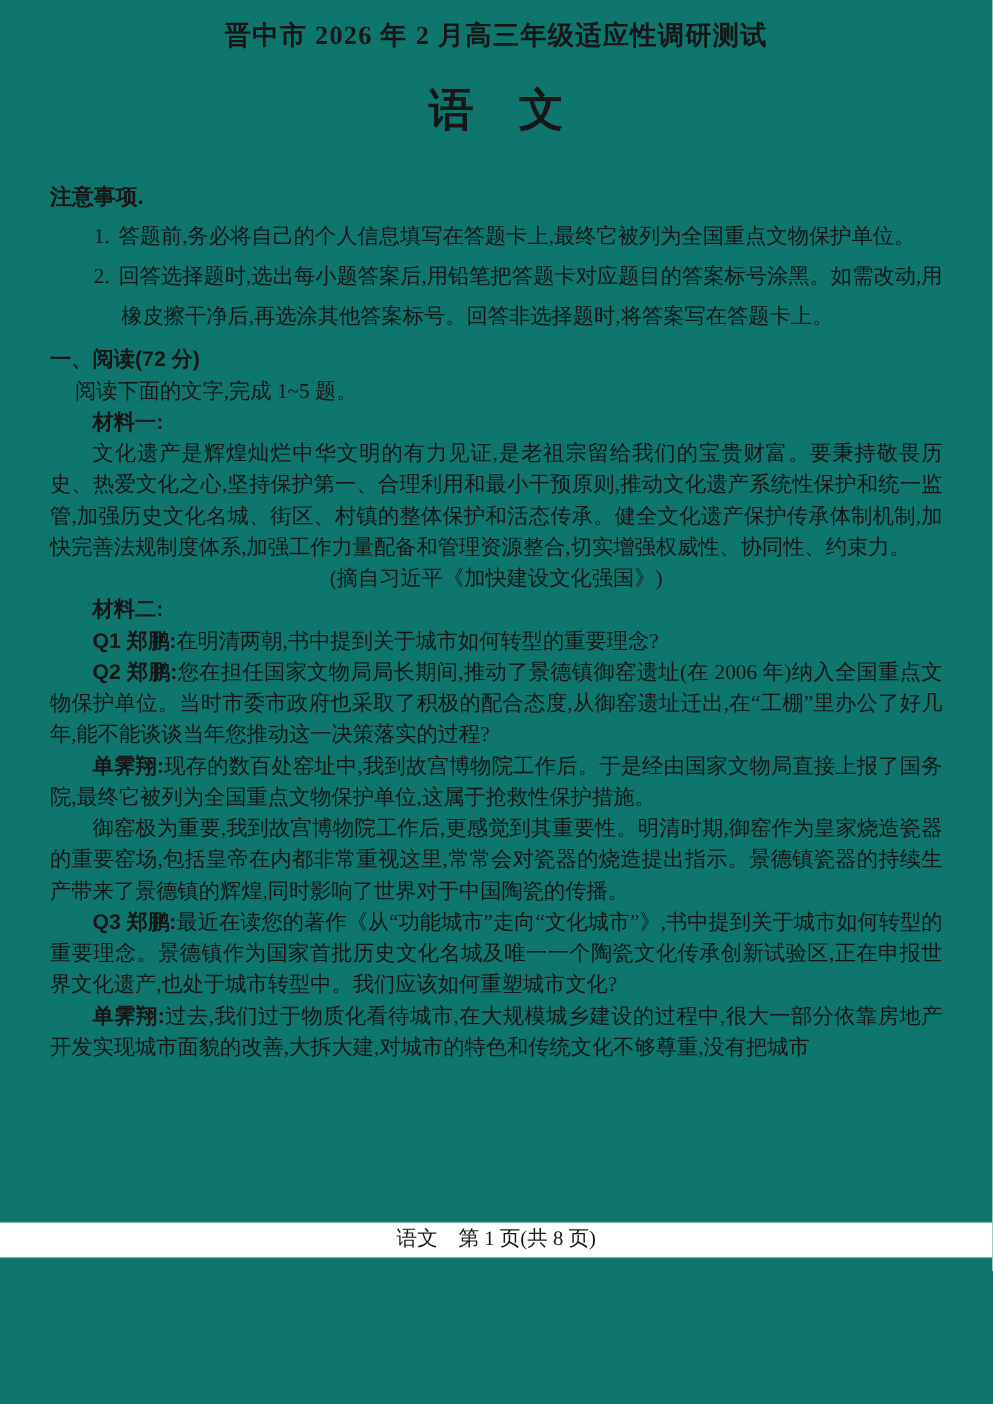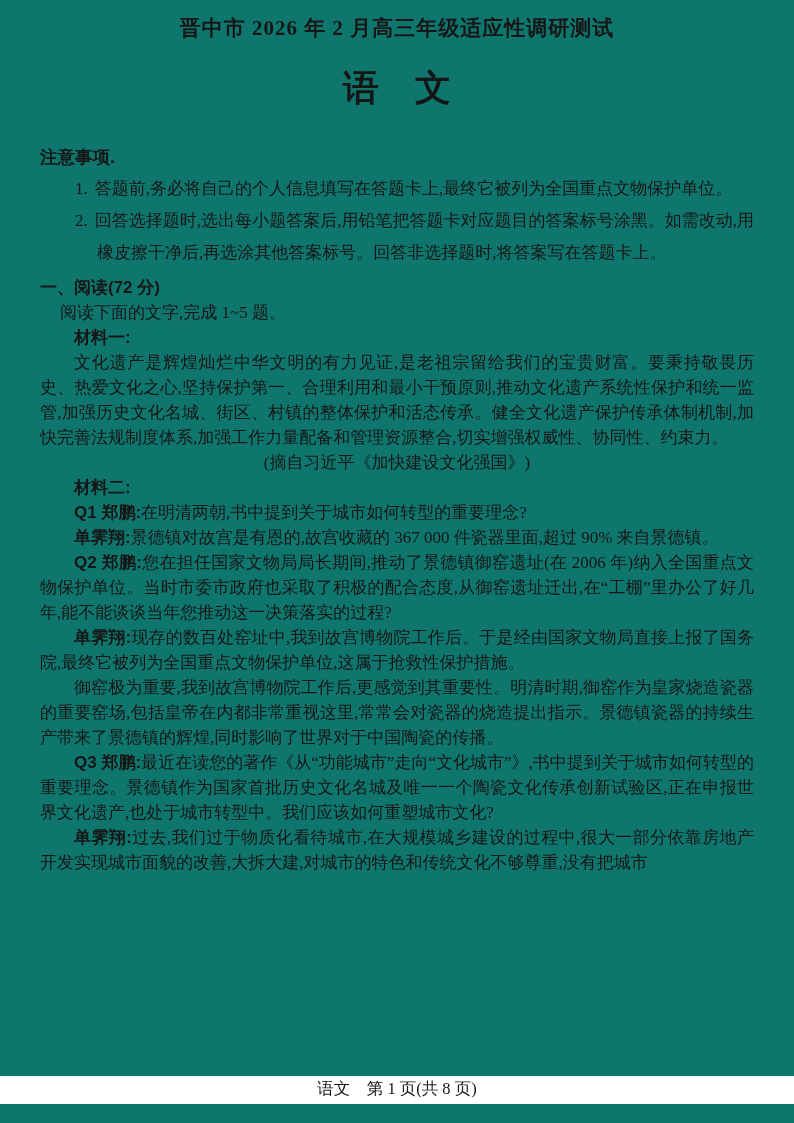--- a/index.html
+++ b/index.html
@@ -62,21 +62,21 @@
   }
   .para { text-indent: 2em; margin: 0; }
   .attribution { text-align: center; text-indent: 0; }
   .speaker {
     font-weight: 700;
     font-family: "Liberation Sans", "DejaVu Sans", sans-serif;
   }
   .footer {
     position: absolute;
     left: 0; right: 0;
-    top: 1076px;
+    top: 978px;
     text-align: center;
     font-size: 16.5px;
     background: #ffffff;
     padding: 2px 0 4px 0;
   }
 </style>
 </head>
 <body>
 
 <div class="page">
@@ -96,21 +96,20 @@
     <div class="section-heading">一、阅读(72 分)</div>
     <div class="sub-line">阅读下面的文字,完成 1~5 题。</div>
 
     <div class="mat-label">材料一:</div>
     <div class="para">文化遗产是辉煌灿烂中华文明的有力见证,是老祖宗留给我们的宝贵财富。要秉持敬畏历史、热爱文化之心,坚持保护第一、合理利用和最小干预原则,推动文化遗产系统性保护和统一监管,加强历史文化名城、街区、村镇的整体保护和活态传承。健全文化遗产保护传承体制机制,加快完善法规制度体系,加强工作力量配备和管理资源整合,切实增强权威性、协同性、约束力。</div>
     <div class="attribution">(摘自习近平《加快建设文化强国》)</div>
 
     <div class="mat-label">材料二:</div>
 
     <div class="para"><span class="speaker">Q1 郑鹏:</span><span>在明清两朝,书中提到关于城市如何转型的重要理念?</span></div>
-    <div class="para"><span class="speaker">单霁翔:</span><span>景德镇对故宫是有恩的,故宫收藏的 367 000 件瓷器里面,超过 90% 来自景德镇。</span></div>
     <div class="para"><span class="speaker">Q2 郑鹏:</span><span>您在担任国家文物局局长期间,推动了景德镇御窑遗址(在 2006 年)纳入全国重点文物保护单位。当时市委市政府也采取了积极的配合态度,从御窑遗址迁出,在“工棚”里办公了好几年,能不能谈谈当年您推动这一决策落实的过程?</span></div>
     <div class="para"><span class="speaker">单霁翔:</span><span>现存的数百处窑址中,我到故宫博物院工作后。于是经由国家文物局直接上报了国务院,最终它被列为全国重点文物保护单位,这属于抢救性保护措施。</span></div>
     <div class="para"><span class="speaker"></span><span>御窑极为重要,我到故宫博物院工作后,更感觉到其重要性。明清时期,御窑作为皇家烧造瓷器的重要窑场,包括皇帝在内都非常重视这里,常常会对瓷器的烧造提出指示。景德镇瓷器的持续生产带来了景德镇的辉煌,同时影响了世界对于中国陶瓷的传播。</span></div>
     <div class="para"><span class="speaker">Q3 郑鹏:</span><span>最近在读您的著作《从“功能城市”走向“文化城市”》,书中提到关于城市如何转型的重要理念。景德镇作为国家首批历史文化名城及唯一一个陶瓷文化传承创新试验区,正在申报世界文化遗产,也处于城市转型中。我们应该如何重塑城市文化?</span></div>
     <div class="para"><span class="speaker">单霁翔:</span><span>过去,我们过于物质化看待城市,在大规模城乡建设的过程中,很大一部分依靠房地产开发实现城市面貌的改善,大拆大建,对城市的特色和传统文化不够尊重,没有把城市</span></div>
 
   </div>
 
   <div class="footer">语文　第 1 页(共 8 页)</div>
 

